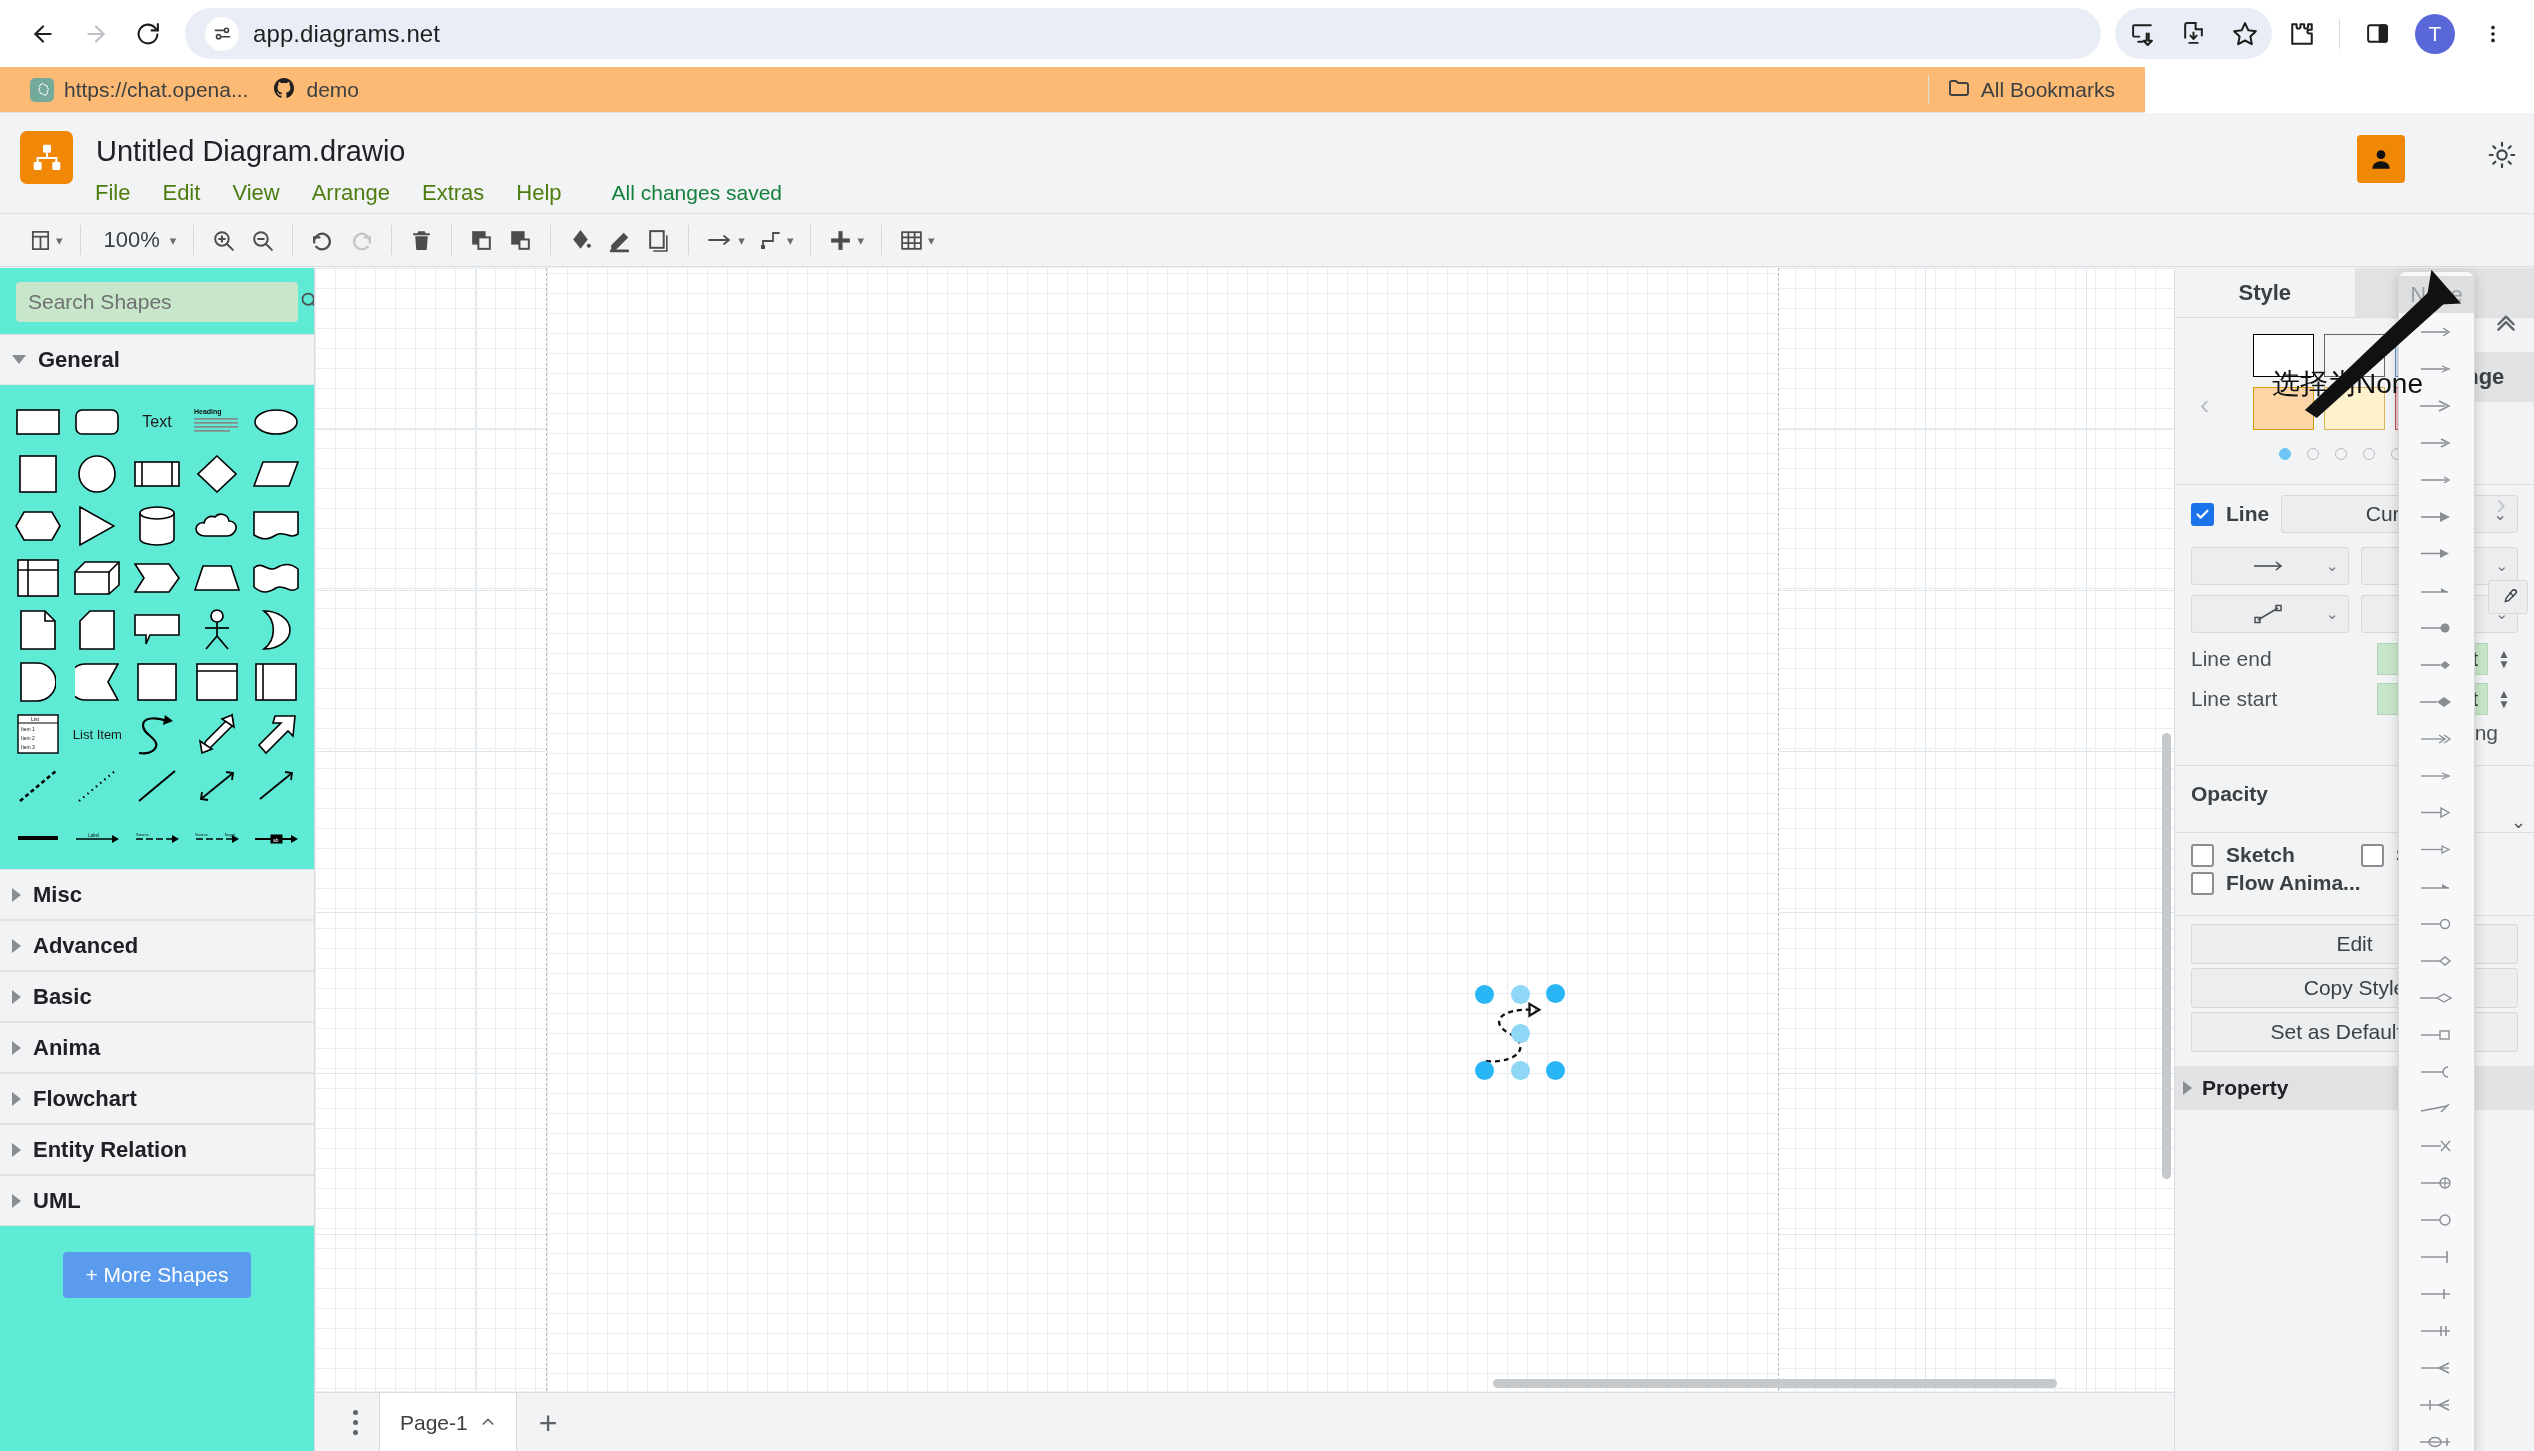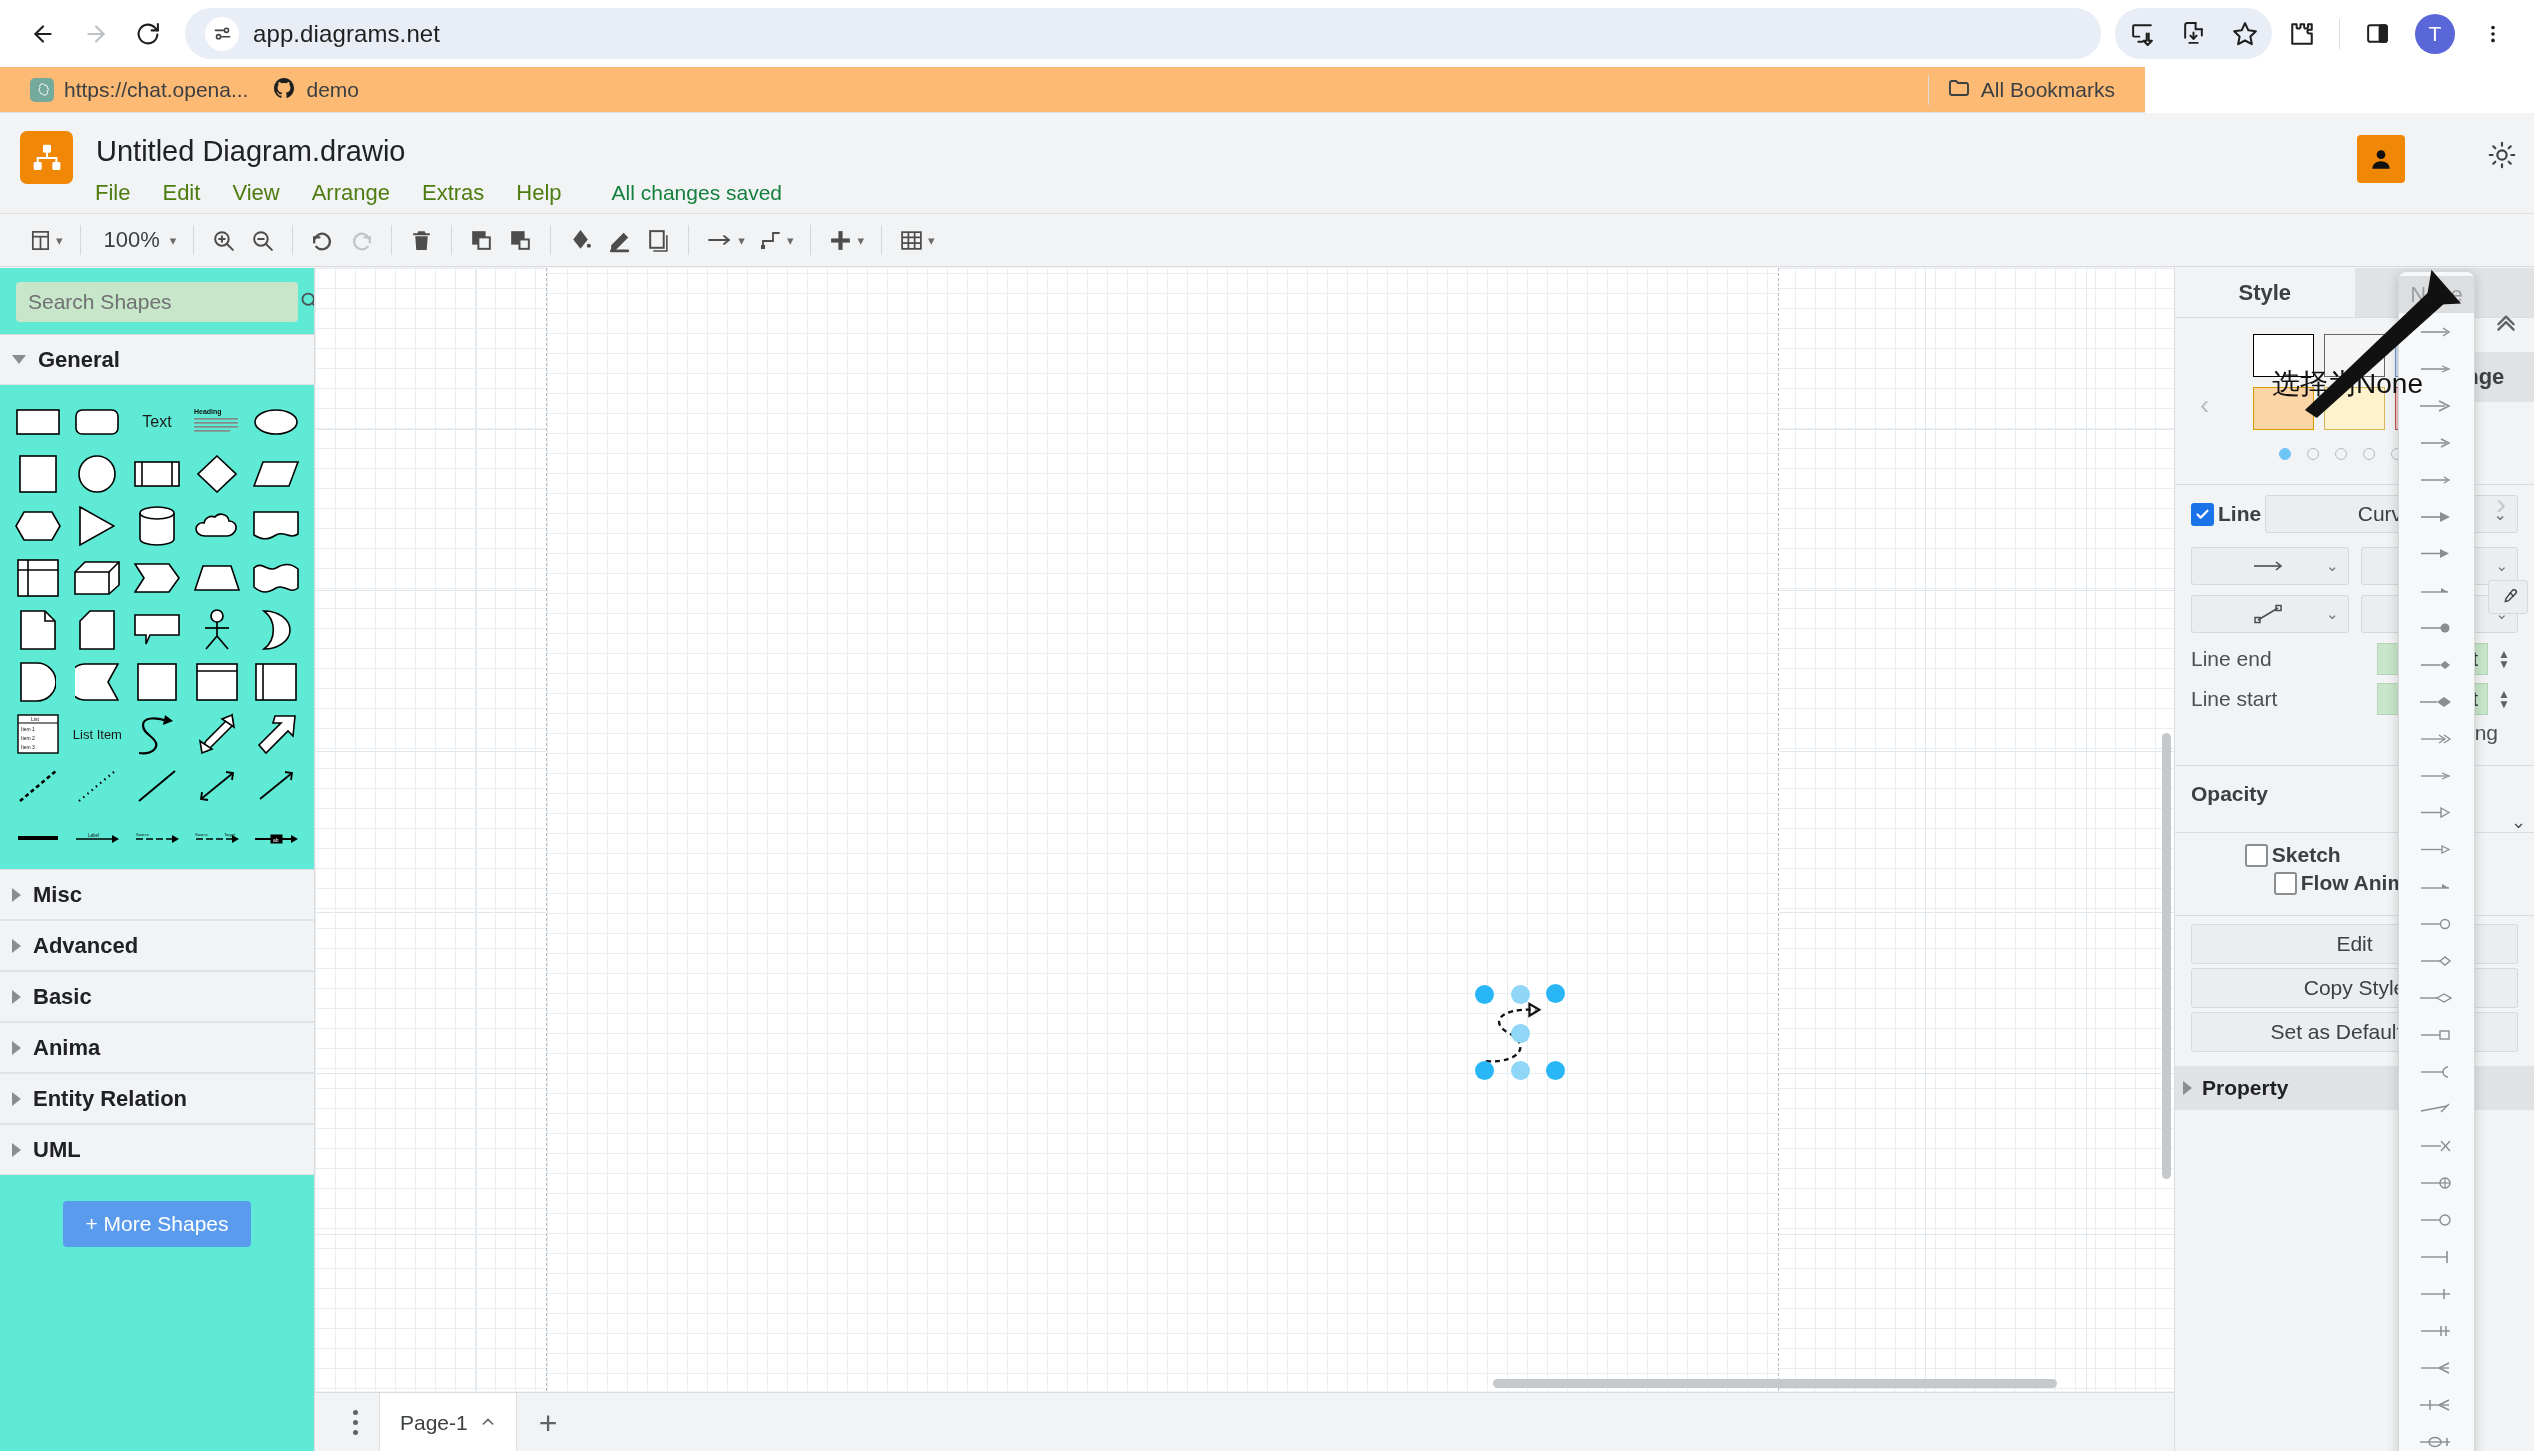--- a/index.html
+++ b/index.html
@@ -216,21 +216,21 @@
   .fmt-tab.inactive { background: #e0e2e4; color: #5f6368; }
   .swatch-area { padding: 16px 0 10px 0; position: relative; }
   .swatch-rows { margin: 0 auto; width: 248px; }
   .swatch-row { display: flex; gap: 10px; justify-content: center; margin-bottom: 10px; }
   .swatch { width: 61px; height: 43px; border: 1px solid #b0b3b6; }
   .sw-arrow-l { position: absolute; left: 25px; top: 71px; color: #b9bcbf; font-size: 28px; }
   .dots { display: flex; gap: 16px; justify-content: center; padding: 8px 0 4px 0; }
   .dot { width: 12px; height: 12px; border-radius: 50%; border: 1px solid #b9bcbf; }
   .dot.on { background: #6ec6f5; border-color: #6ec6f5; }
   .fmt-divider { height: 1px; background: #dadce0; margin: 10px 0 0 0; }
-  .fmt-row { display: flex; align-items: center; padding: 10px 16px; gap: 4px; justify-content: center; }
+  .fmt-row { display: flex; align-items: center; padding: 10px 16px; gap: 12px; }
   .chk {
     width: 23px; height: 23px; border: 2px solid #8b8e91; border-radius: 3px;
     background: #fff; flex: none; display:flex; align-items:center; justify-content:center;
   }
   .chk.checked { background: #1a73e8; border-color: #1a73e8; }
   .fmt-label { font-size: 21px; color: #3c4043; font-weight: bold; }
   .select-box {
     flex: 1; height: 38px; background: #ebedef; border: 1px solid #d6d8da; border-radius: 3px;
     display: flex; align-items: center; justify-content: center; position: relative;
     font-size: 21px; color: #3c4043;
@@ -879,20 +879,24 @@
         <span class="tri tri-right"></span>
         <span class="sec-title">Advanced</span>
       </div>
       <div class="sec-head">
         <span class="tri tri-right"></span>
         <span class="sec-title">Basic</span>
       </div>
       <div class="sec-head">
         <span class="tri tri-right"></span>
         <span class="sec-title">Anima</span>
+      </div>
+      <div class="sec-head">
+        <span class="tri tri-right"></span>
+        <span class="sec-title">Flowchart</span>
       </div>
       <div class="sec-head">
         <span class="tri tri-right"></span>
         <span class="sec-title">Entity Relation</span>
       </div>
       <div class="sec-head">
         <span class="tri tri-right"></span>
         <span class="sec-title">UML</span>
       </div>
 

